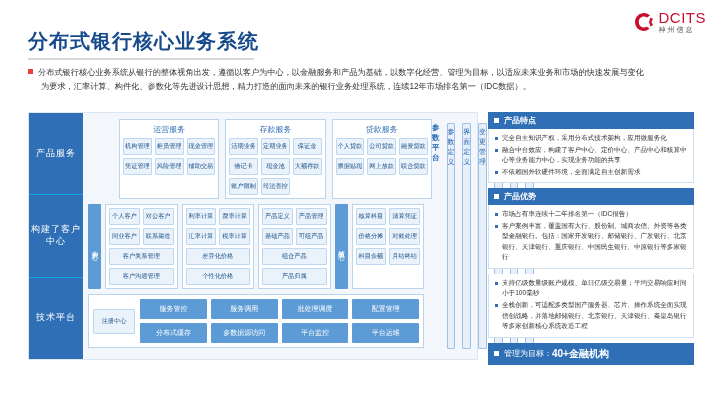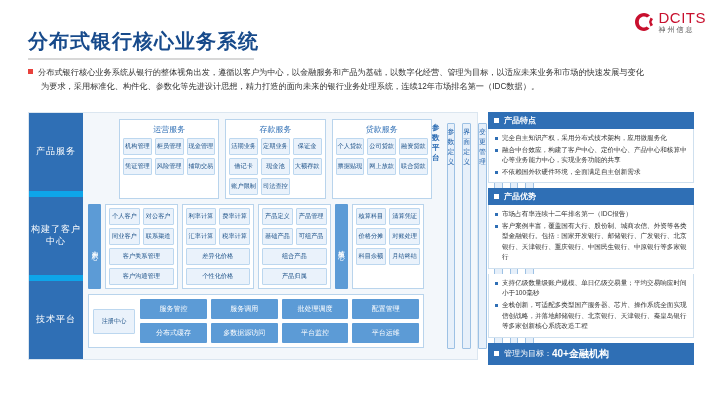--- a/index.html
+++ b/index.html
@@ -41,21 +41,21 @@
     position:absolute; left:28px; top:112px; width:450px; height:248px;
     background:#f3f7fb; border:1px solid #dbe6f0;
   }
   .left-col {
     position:absolute; left:0; top:0; width:54px; height:100%;
     display:flex; flex-direction:column;
   }
   .lc-cell {
     flex:1; background:#2f6fb5; color:#fff; display:flex; align-items:center;
     justify-content:center; text-align:center; font-size:9px; line-height:1.3;
-    border-bottom:6px solid #0ea5e9; letter-spacing:1px;
+    border-bottom:1px solid #0ea5e9; letter-spacing:1px;
   }
   .lc-cell:last-child { border-bottom:none; }
   .lc-cell span { display:block; }
 
   .right-col {
     position:absolute; right:0; top:0; width:48px; height:100%;
     padding:10px 3px; display:flex; flex-direction:row; gap:7px;
   }
   .rc-title { font-size:7.5px; color:#2f6fb5; text-align:center; margin-bottom:1px; font-weight:bold;}
   .rc-chip {
@@ -133,21 +133,21 @@
     <div class="logo-en">DCITS</div>
     <div class="logo-cn">神州信息</div>
   </div>
 </div>
 
 <div class="title">分布式银行核心业务系统</div>
 <div class="title-rule"></div>
 
 <div class="intro">
   <p><span class="bullet"></span><span>分布式银行核心业务系统从银行的整体视角出发，遵循以客户为中心，以金融服务和产品为基础，以数字化经营、管理为目标，以适应未来业务和市场的快速发展与变化</span></p>
-  <p class="second"><span>为要求，采用标准化、构件化、参数化等先进设计思想，精力打造的面向未来的银行业务处理系统，连续12年市场排名第一（IDC数据）。</span></p>
+  <p class="second"><span>为要求，汇率计算、构件化、参数化等先进设计思想，精力打造的面向未来的银行业务处理系统，连续12年市场排名第一（IDC数据）。</span></p>
 </div>
 
 <div class="diagram">
 
   <div class="left-col">
     <div class="lc-cell">
         <span>产品服务</span>
       </div>
     <div class="lc-cell">
         <span>构建了客户中心</span>

